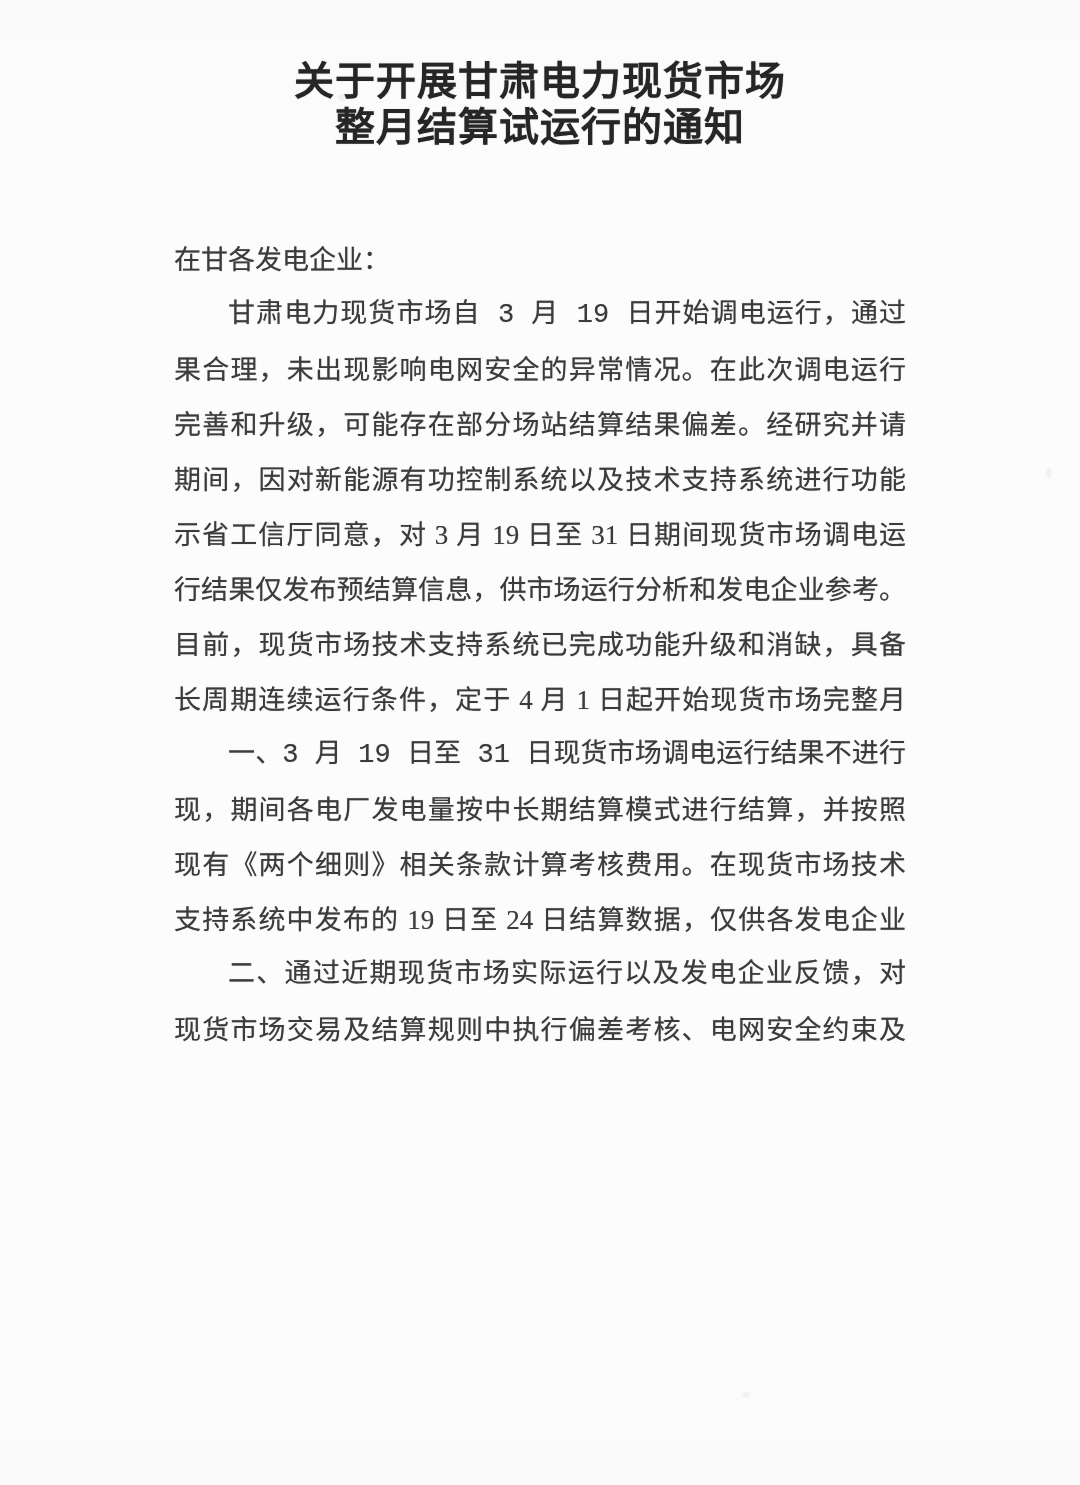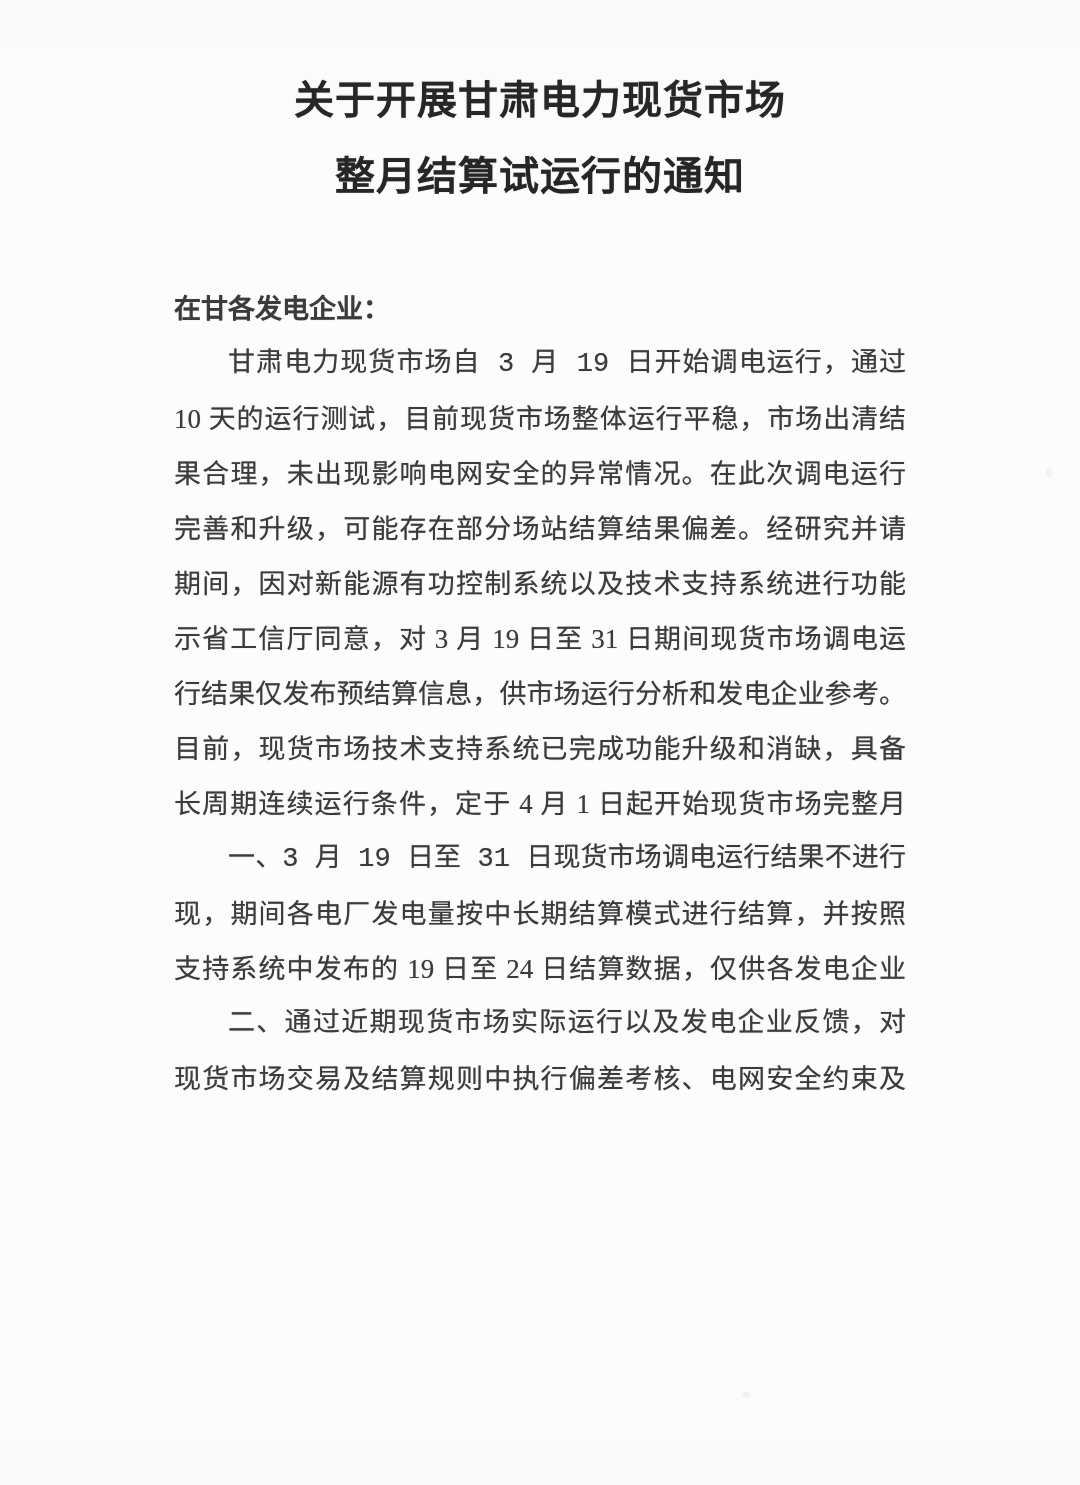--- a/index.html
+++ b/index.html
@@ -13,53 +13,51 @@
     width: 1080px;
     height: 1485px;
     margin: 0 auto;
     background: #fcfcfc;
     overflow: hidden;
     font-family: "Liberation Serif", serif;
     
     background-image: linear-gradient(180deg, rgba(0,0,0,0.008) 0%, rgba(0,0,0,0) 12%, rgba(0,0,0,0) 88%, rgba(0,0,0,0.008) 100%);
   }
   .title-block {
-    padding-top: 78px;
+    padding-top: 59px;
     text-align: center;
   }
   .title-line {
     font-size: 40px;
     line-height: 46px;
     font-weight: 700;
     letter-spacing: 1px;
     color: #262626;
     text-shadow: 0 0 1px rgba(40,40,40,0.45);
   }
   .title-line.second {
-    margin-top: 30px;
   }
   .body-text {
     margin: 82px 174px 0 174px;
     width: 732px;
     font-size: 27px;
     color: #3b3b3b;
     text-shadow: 0 0 0.8px rgba(60,60,60,0.55);
   }
   .line {
     height: 55px;
     line-height: 55px;
     text-align: justify;
     text-align-last: justify;
     text-justify: inter-character;
     overflow: hidden;
   }
   .line.flush {
     text-align: right;
     text-align-last: left;
-    font-weight: bold;
   }
   .line.indent {
     text-indent: 54px;
     font-family: Liberation Mono, monospace;
   }
   .speck {
     position: absolute;
     border-radius: 50%;
     background: rgba(50,50,50,0.05);
   }
@@ -73,30 +71,30 @@
 <div class="page">
 
   <div class="title-block">
     <div class="title-line">关于开展甘肃电力现货市场</div>
     <div class="title-line second">整月结算试运行的通知</div>
   </div>
 
   <div class="body-text">
     <div class="line flush">在甘各发电企业：</div>
     <div class="line indent">甘肃电力现货市场自 3 月 19 日开始调电运行，通过近</div>
-    <div class="line">10 天的运行测试，目前现货市场整体运行平稳，市场出清结</div>
     <div class="line">果合理，未出现影响电网安全的异常情况。在此次调电运行</div>
     <div class="line">完善和升级，可能存在部分场站结算结果偏差。经研究并请</div>
     <div class="line">期间，因对新能源有功控制系统以及技术支持系统进行功能</div>
     <div class="line">示省工信厅同意，对 3 月 19 日至 31 日期间现货市场调电运</div>
     <div class="line">行结果仅发布预结算信息，供市场运行分析和发电企业参考。</div>
     <div class="line">目前，现货市场技术支持系统已完成功能升级和消缺，具备</div>
     <div class="line">长周期连续运行条件，定于 4 月 1 日起开始现货市场完整月</div>
     <div class="line indent">一、3 月 19 日至 31 日现货市场调电运行结果不进行兑</div>
     <div class="line">现，期间各电厂发电量按中长期结算模式进行结算，并按照</div>
+    <div class="line">现有《两个细则》相关条款计算考核费用。在现货市场技术</div>
     <div class="line">支持系统中发布的 19 日至 24 日结算数据，仅供各发电企业</div>
     <div class="line indent">二、通过近期现货市场实际运行以及发电企业反馈，对</div>
     <div class="line">现货市场交易及结算规则中执行偏差考核、电网安全约束及</div>
   </div>
 
   <div class="speck s1"></div>
   <div class="speck s2"></div>
   <div class="speck s3"></div>
 
 </div>

